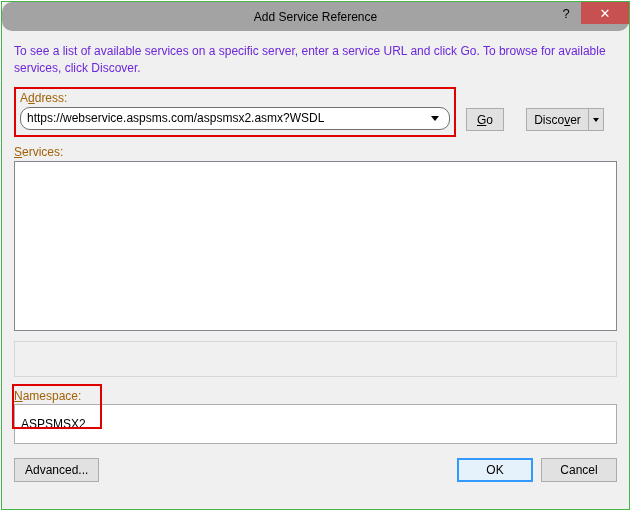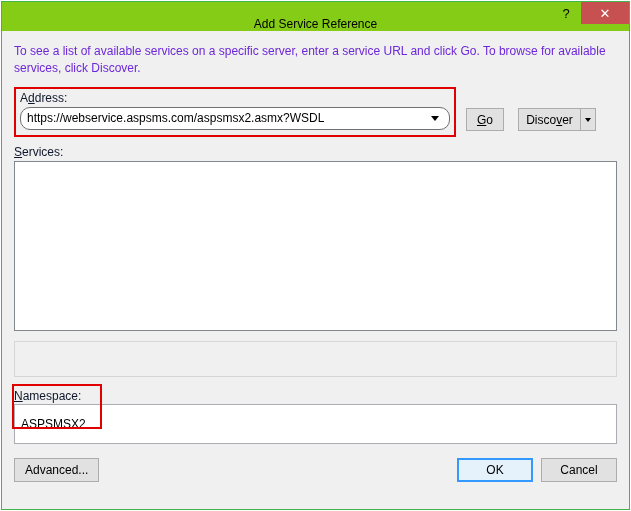--- a/index.html
+++ b/index.html
@@ -16,24 +16,25 @@
     width: 629px;
     height: 509px;
     margin: 1px;
     border: 1px solid #42b649;
     background: #f0f0f0;
     display: flex;
     flex-direction: column;
   }
   .titlebar {
     height: 29px;
-    background: #84cc16;
-    display: flex;
-    align-items: flex-end;
+    background: #a3a3a3;
+    display: flex;
+    align-items: center;
     position: relative;
+    border-radius: 10px;
   }
   .title {
     flex: 1;
     text-align: center;
     color: #000;
     font-size: 12px;
   }
   .title-controls {
     position: absolute;
     right: 0;
@@ -65,21 +66,21 @@
   .instruction {
     color: #6d28d9;
     line-height: 1.4;
     margin-bottom: 10px;
   }
   .addr-group {
     border: 2px solid #e00000;
     padding: 2px 4px 5px 4px;
     width: 442px;
   }
-  .label { color: #0f172a; }
+  .label { color: #a16207; }
   .addr-row {
     display: flex;
     align-items: center;
     gap: 10px;
   }
   .addr-combo {
     flex: 1;
     height: 23px;
     border: 1px solid #707070;
     background: #fff;
@@ -99,21 +100,21 @@
   .go-btn, .discover-btn, .discover-drop {
     height: 23px;
     border: 1px solid #acacac;
     background: #e1e1e1;
     display: flex;
     align-items: center;
     justify-content: center;
     padding: 0 10px;
   }
   .go-btn { width: 38px; }
-  .discover-wrap { display: flex; margin-left: 4px; justify-content: flex-end;}
+  .discover-wrap { display: flex; margin-left: 12px; justify-content: flex-end;}
   .discover-btn { width: 62px; border-right: none; }
   .discover-drop { width: 16px; padding: 0; }
   .lists-row {
     display: flex;
     gap: 6px;
     margin-top: 8px;
   }
   .list-col { flex: 1; display: flex; flex-direction: column;}
   .list-box {
     border: 1px solid #828790;

